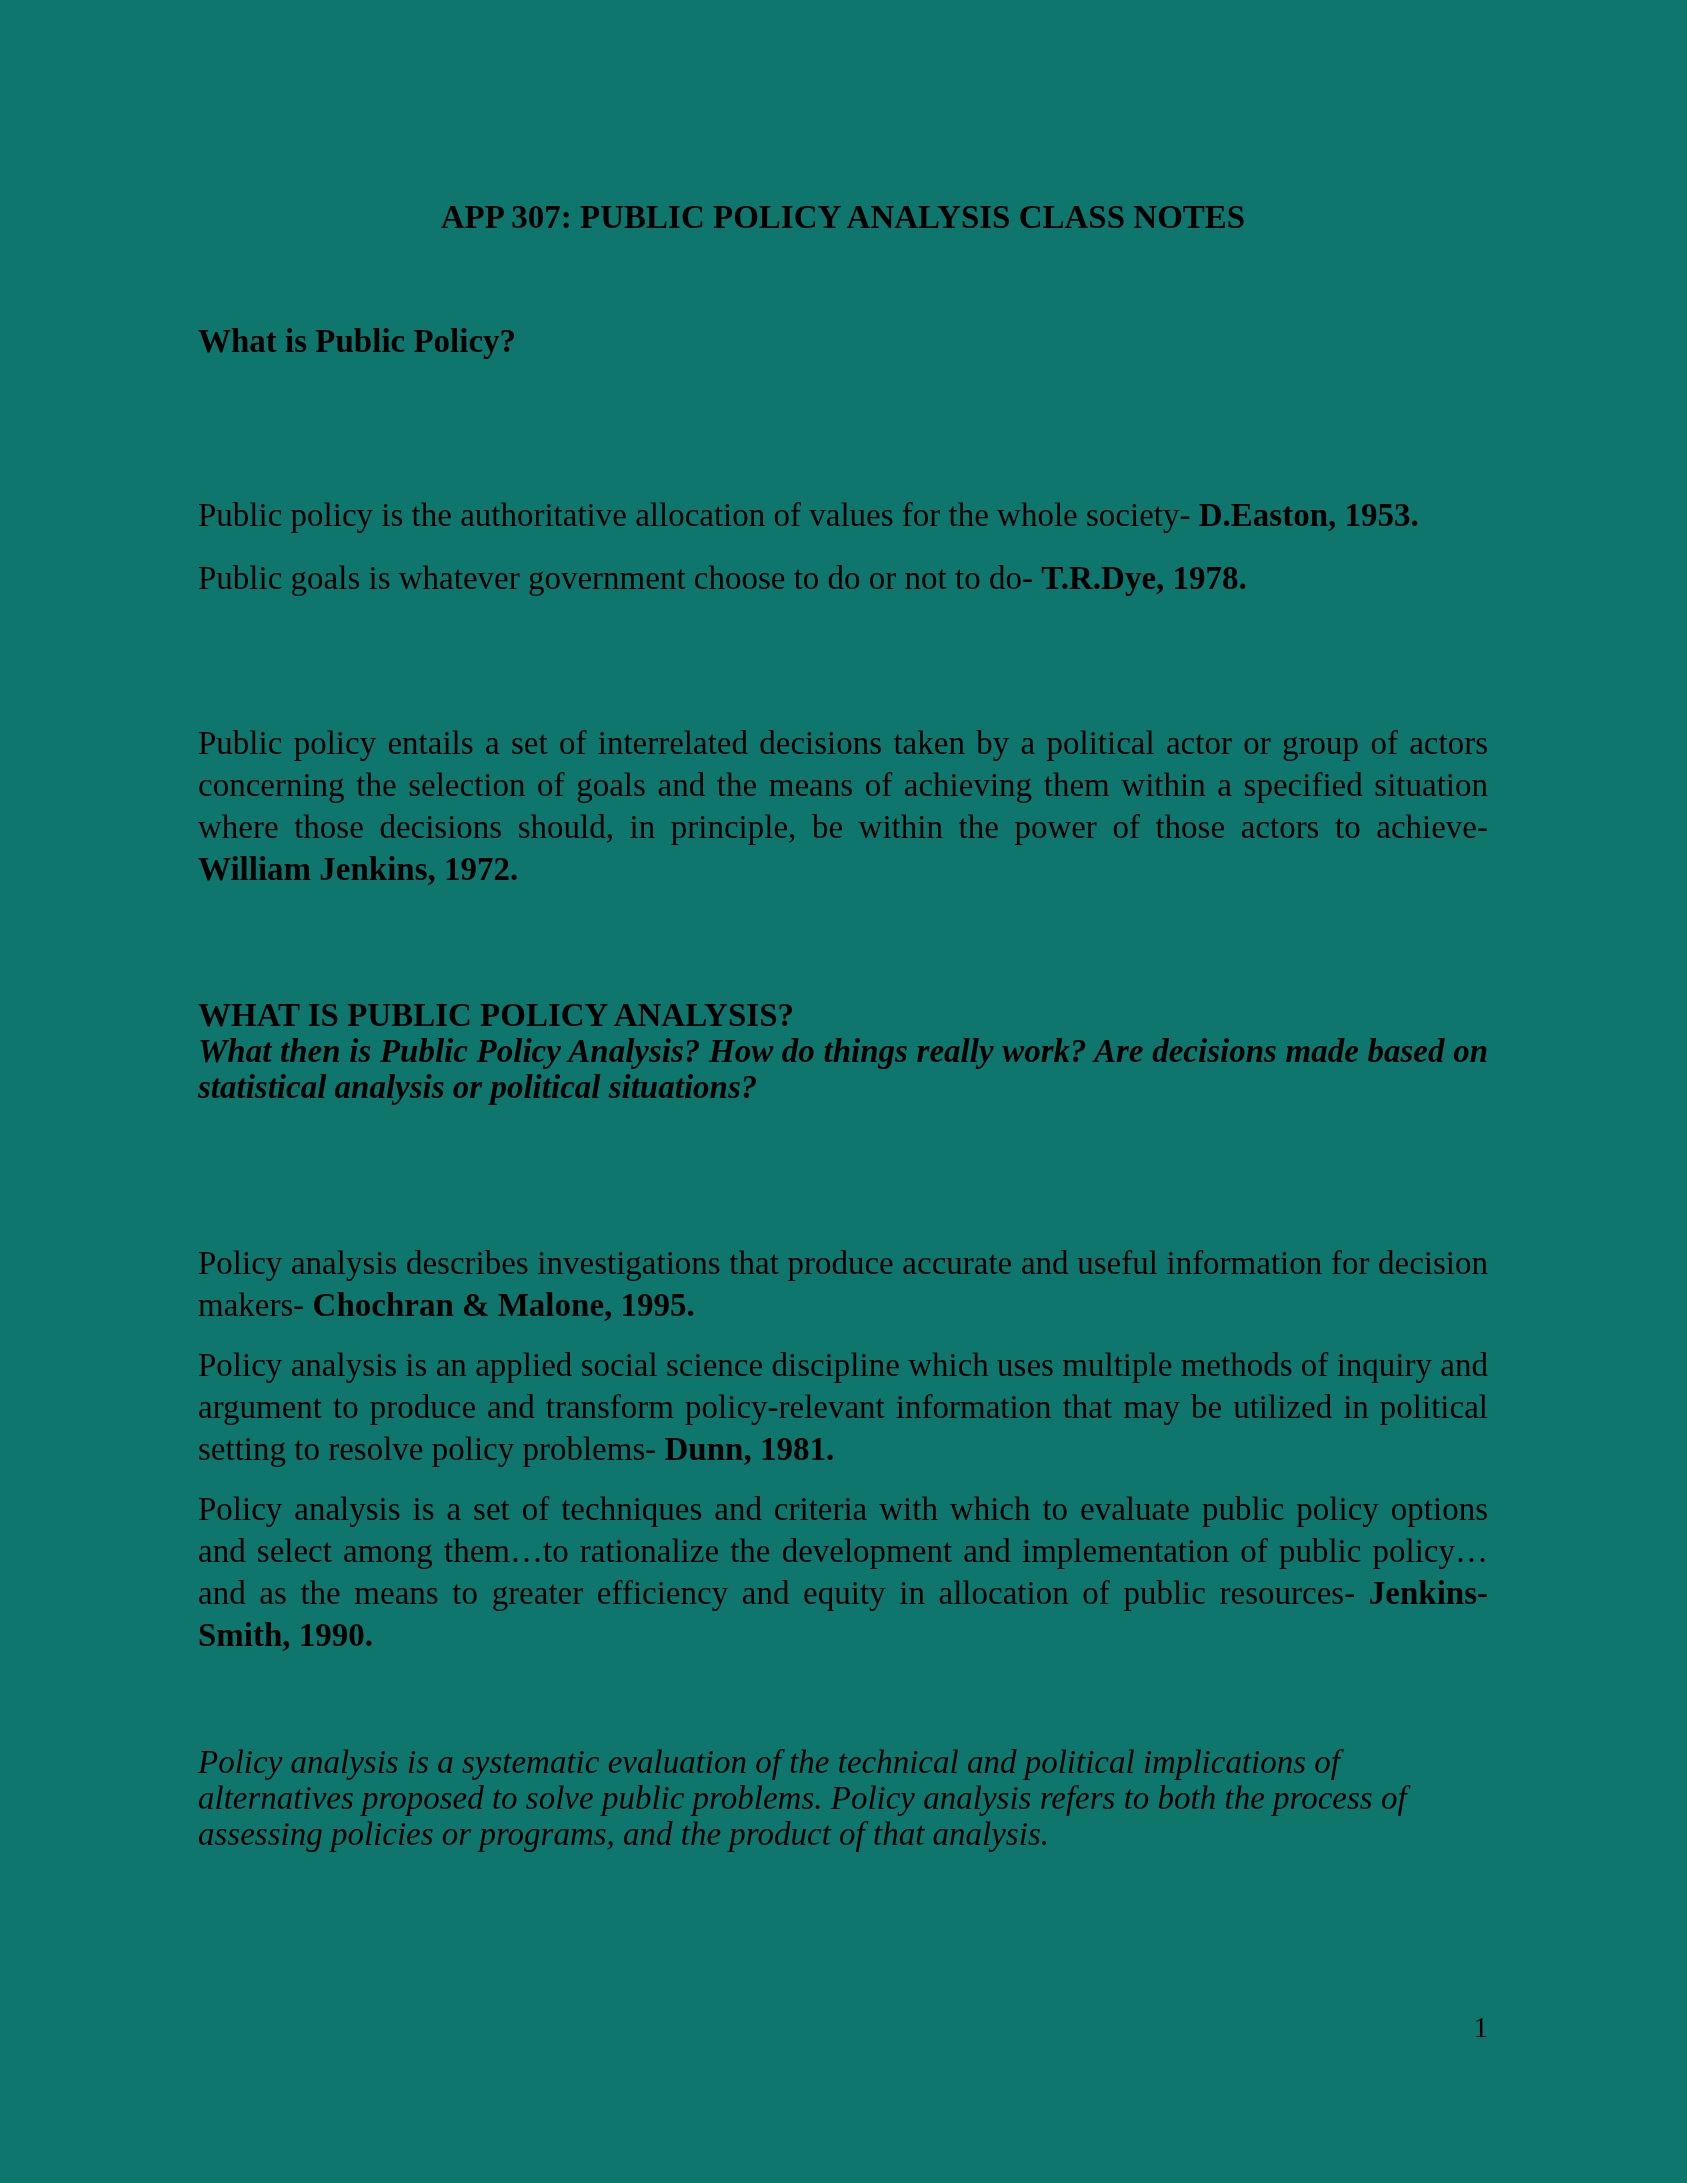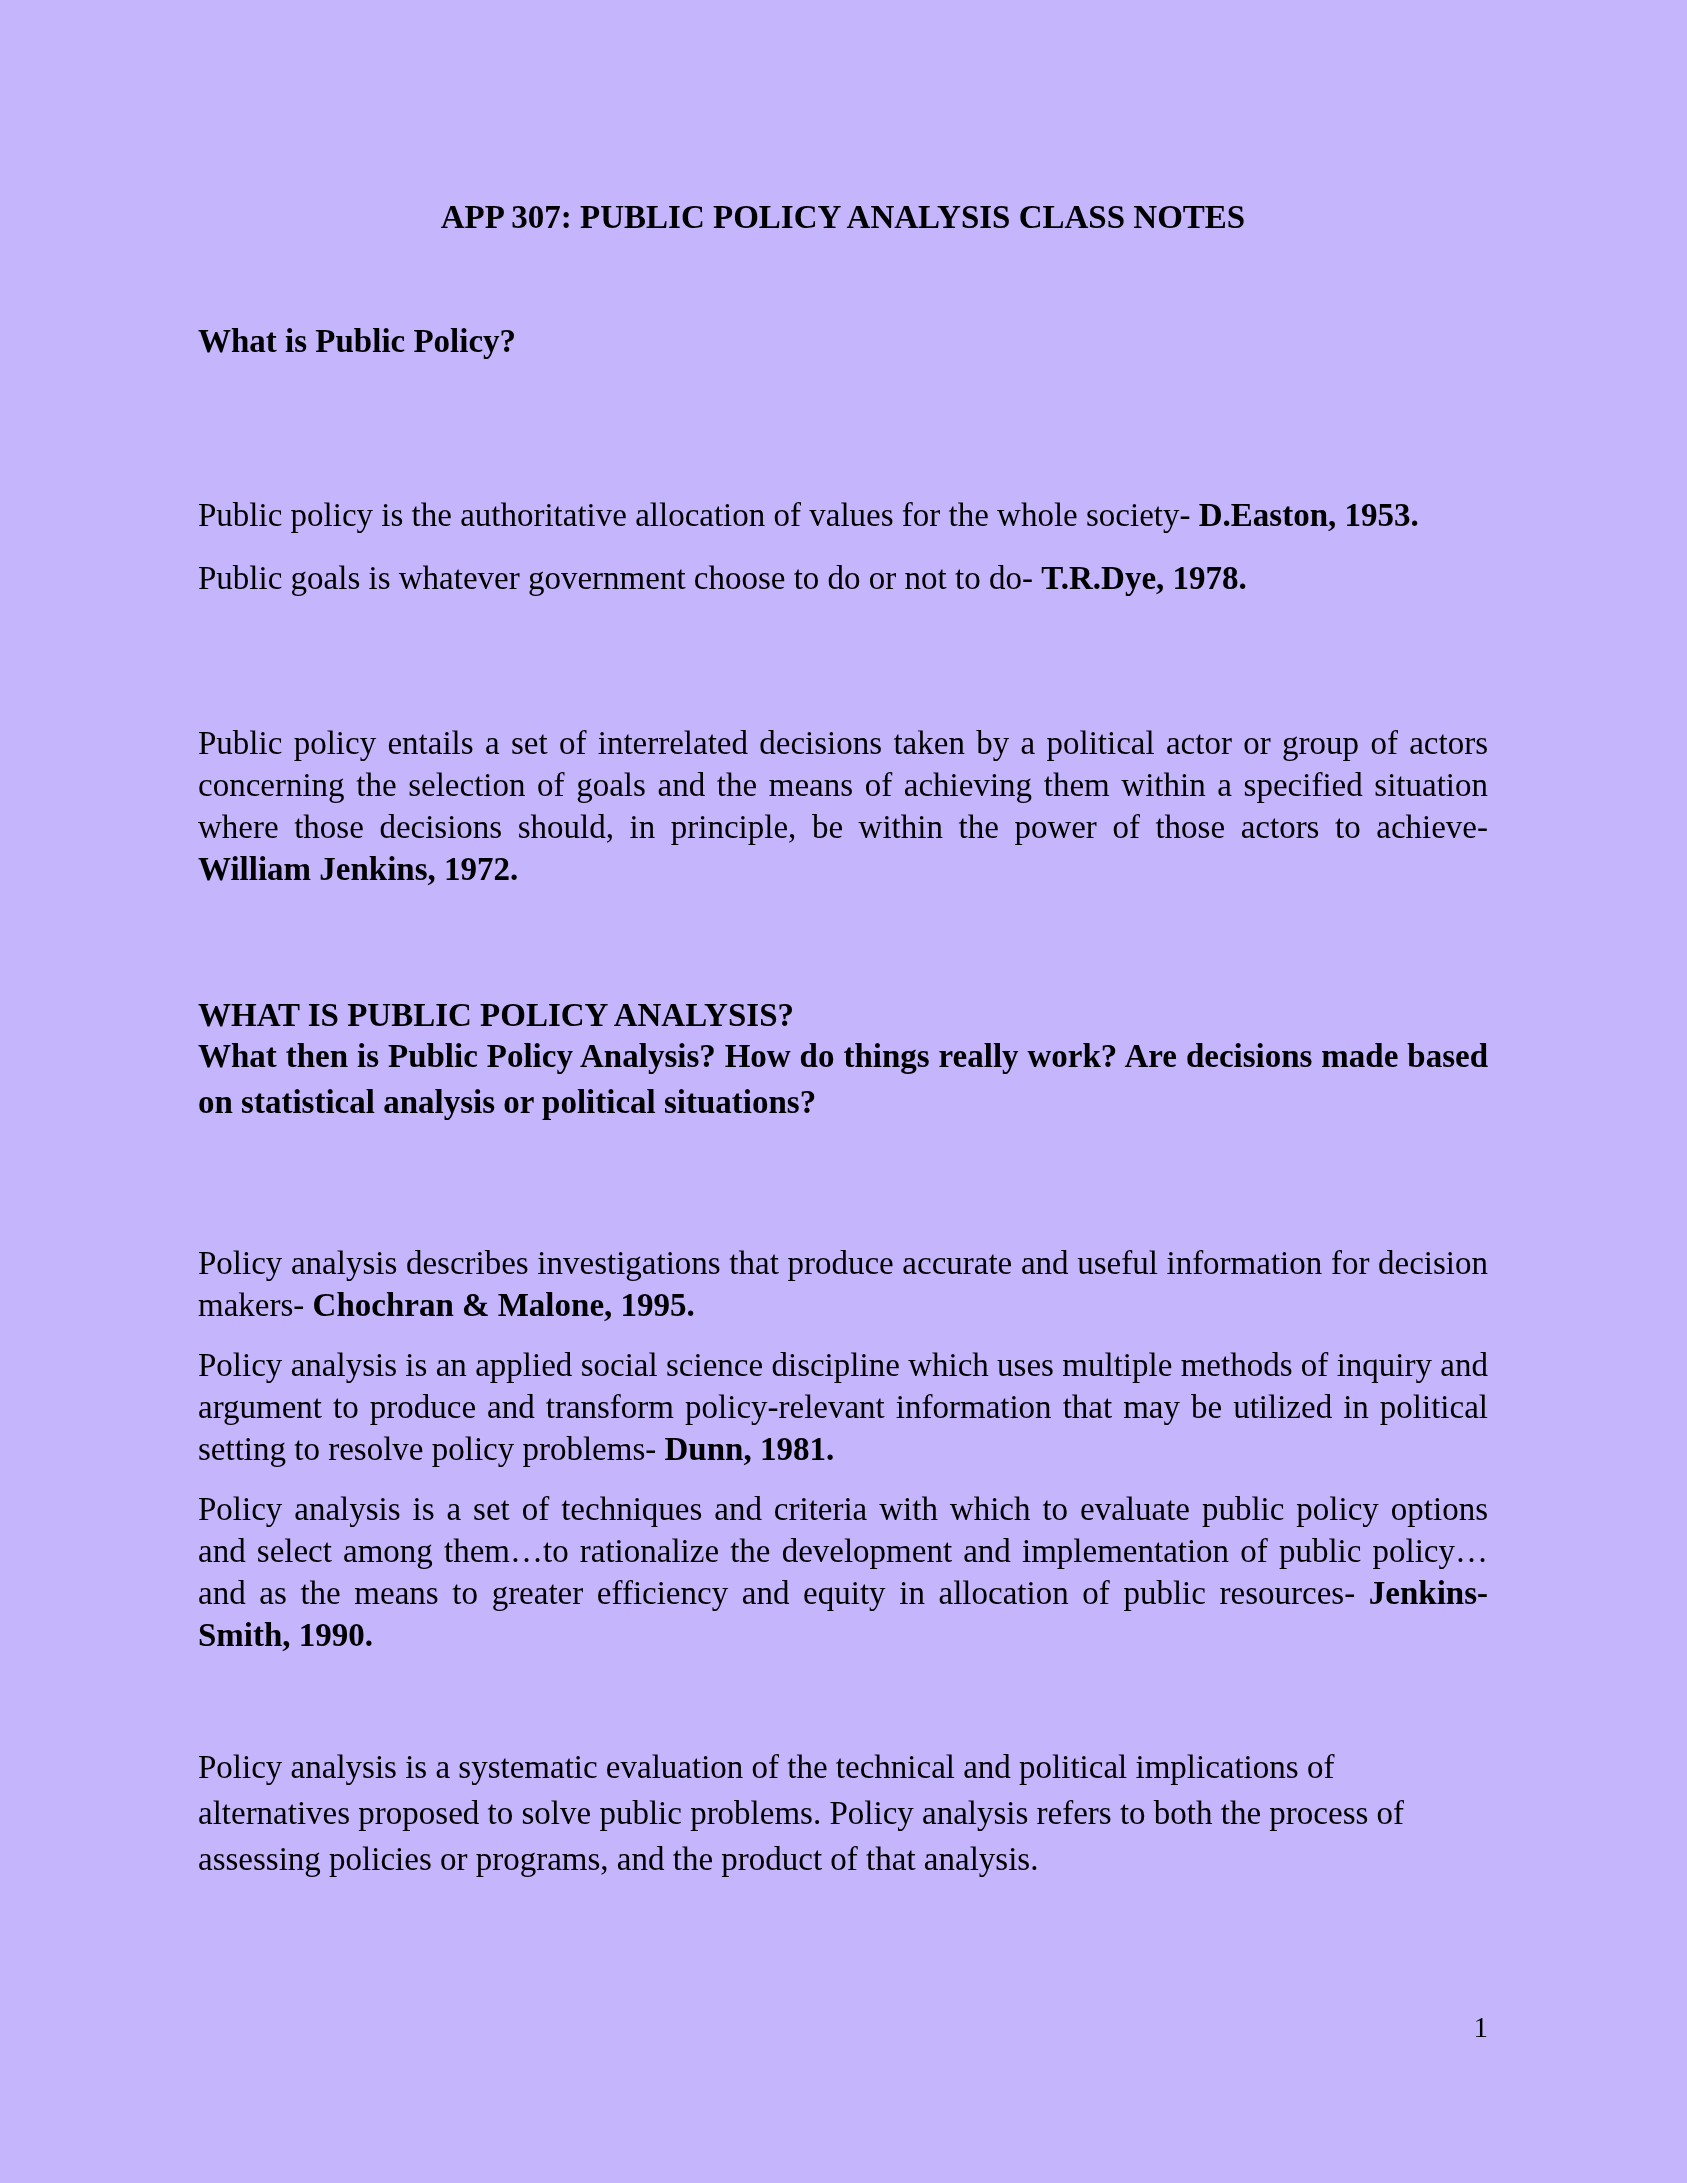--- a/index.html
+++ b/index.html
@@ -5,36 +5,36 @@
   * { margin: 0; padding: 0; box-sizing: border-box; }
   html, body {
     width: 1687px;
     height: 2183px;
     background: #ffffff;
   }
   .page {
     position: relative;
     width: 1687px;
     height: 2183px;
-    background: #c4b5fd;
+    background: #0f766e;
     overflow: hidden;
     font-family: "Liberation Serif", "DejaVu Serif", serif;
     font-size: 33px;
     color: #000000;
   }
   .block {
     position: absolute;
     left: 198px;
     width: 1290px;
     line-height: 42px;
   }
   .center { text-align: center; }
   .justify { text-align: justify; }
   .bold, .b { font-weight: 700; }
-  .tight { line-height: 46px; }
+  .tight { line-height: 36px; font-style: italic; }
 
   
   .pos-title     { top: 196px; }
   .pos-subtitle  { top: 261px; }
   .pos-h1        { top: 320px; }
   .pos-s1p1      { top: 386px; }
   .pos-s1p2      { top: 494px; }
   .pos-s1p3      { top: 557px; }
   .pos-s1p4      { top: 626px; }
   .pos-s1p5      { top: 722px; }

